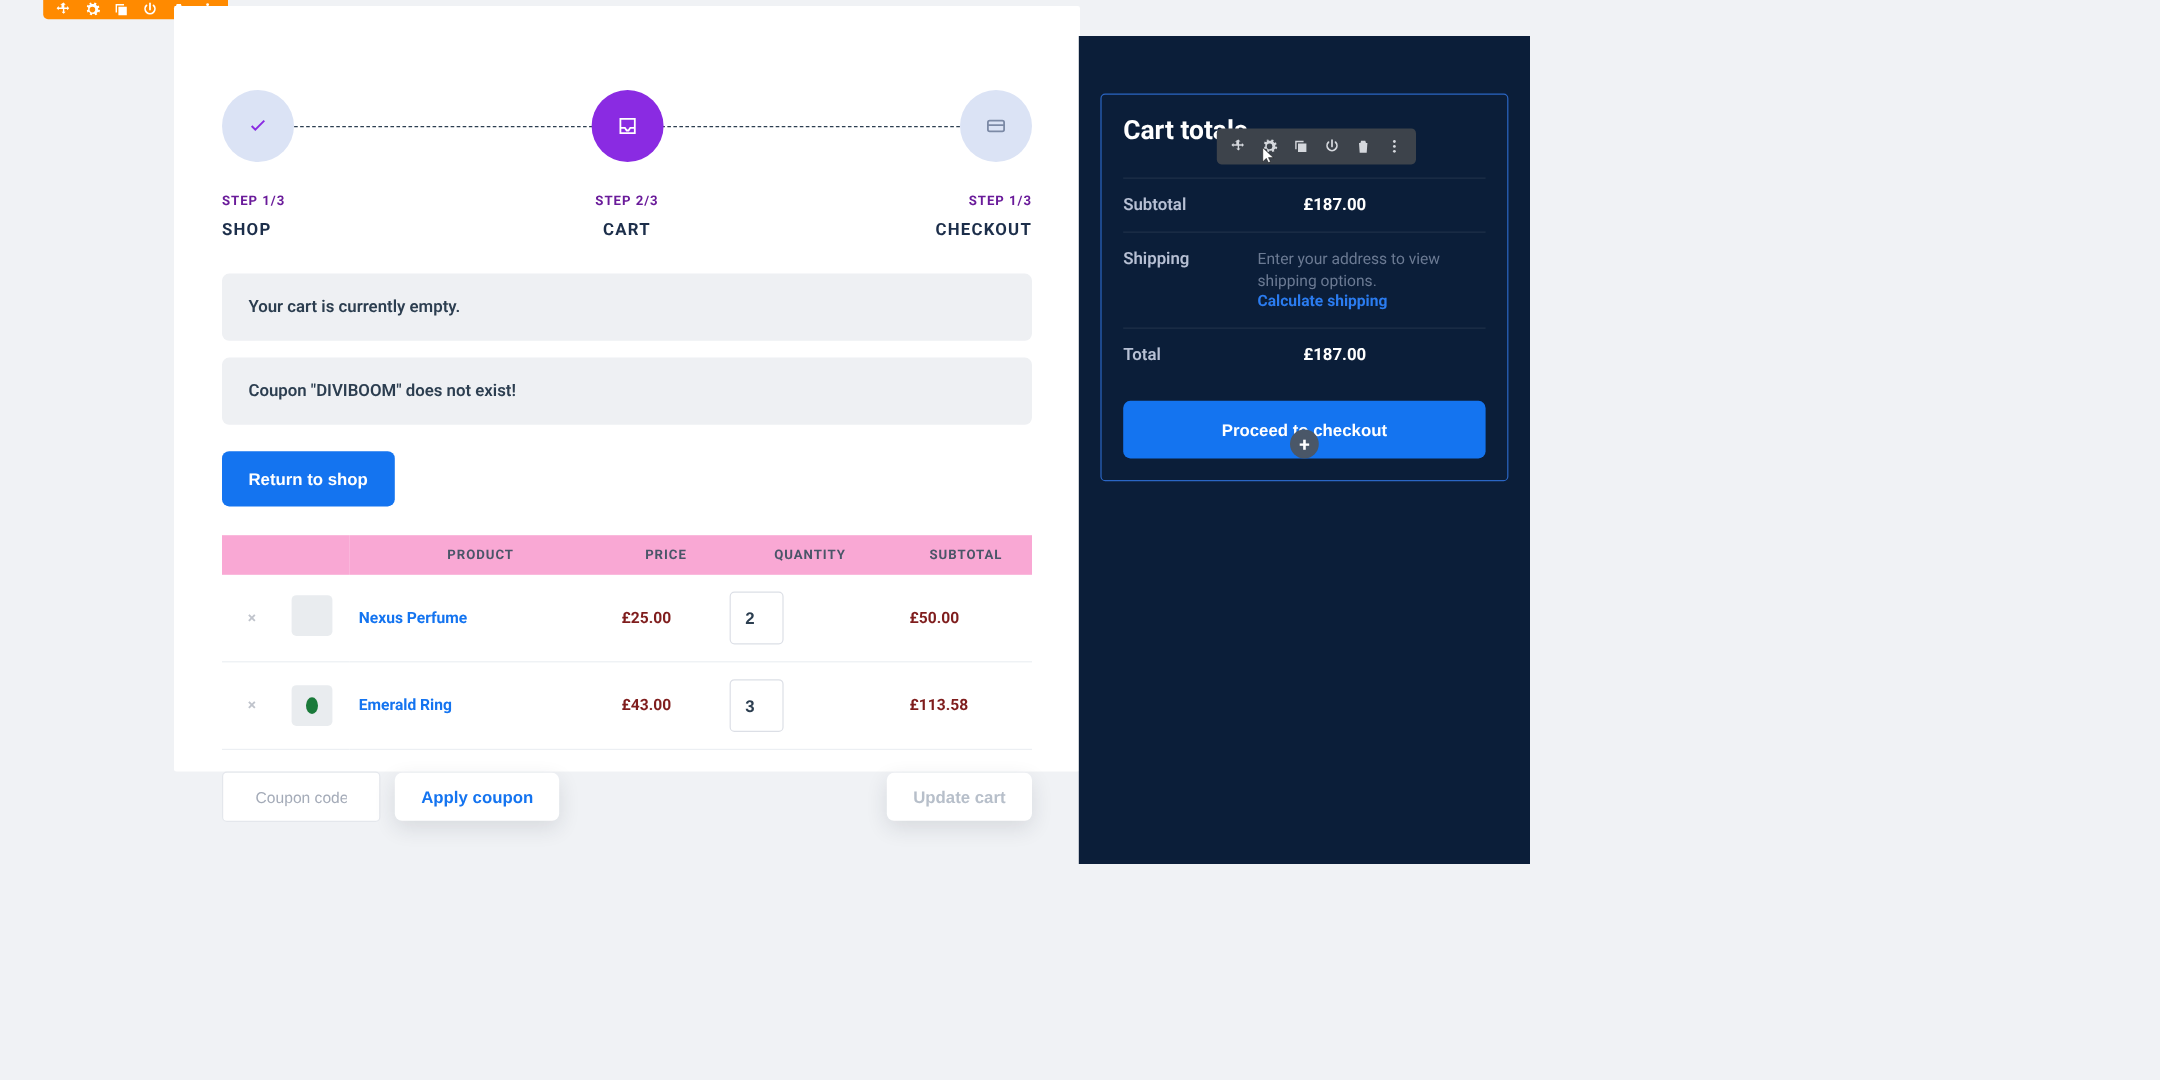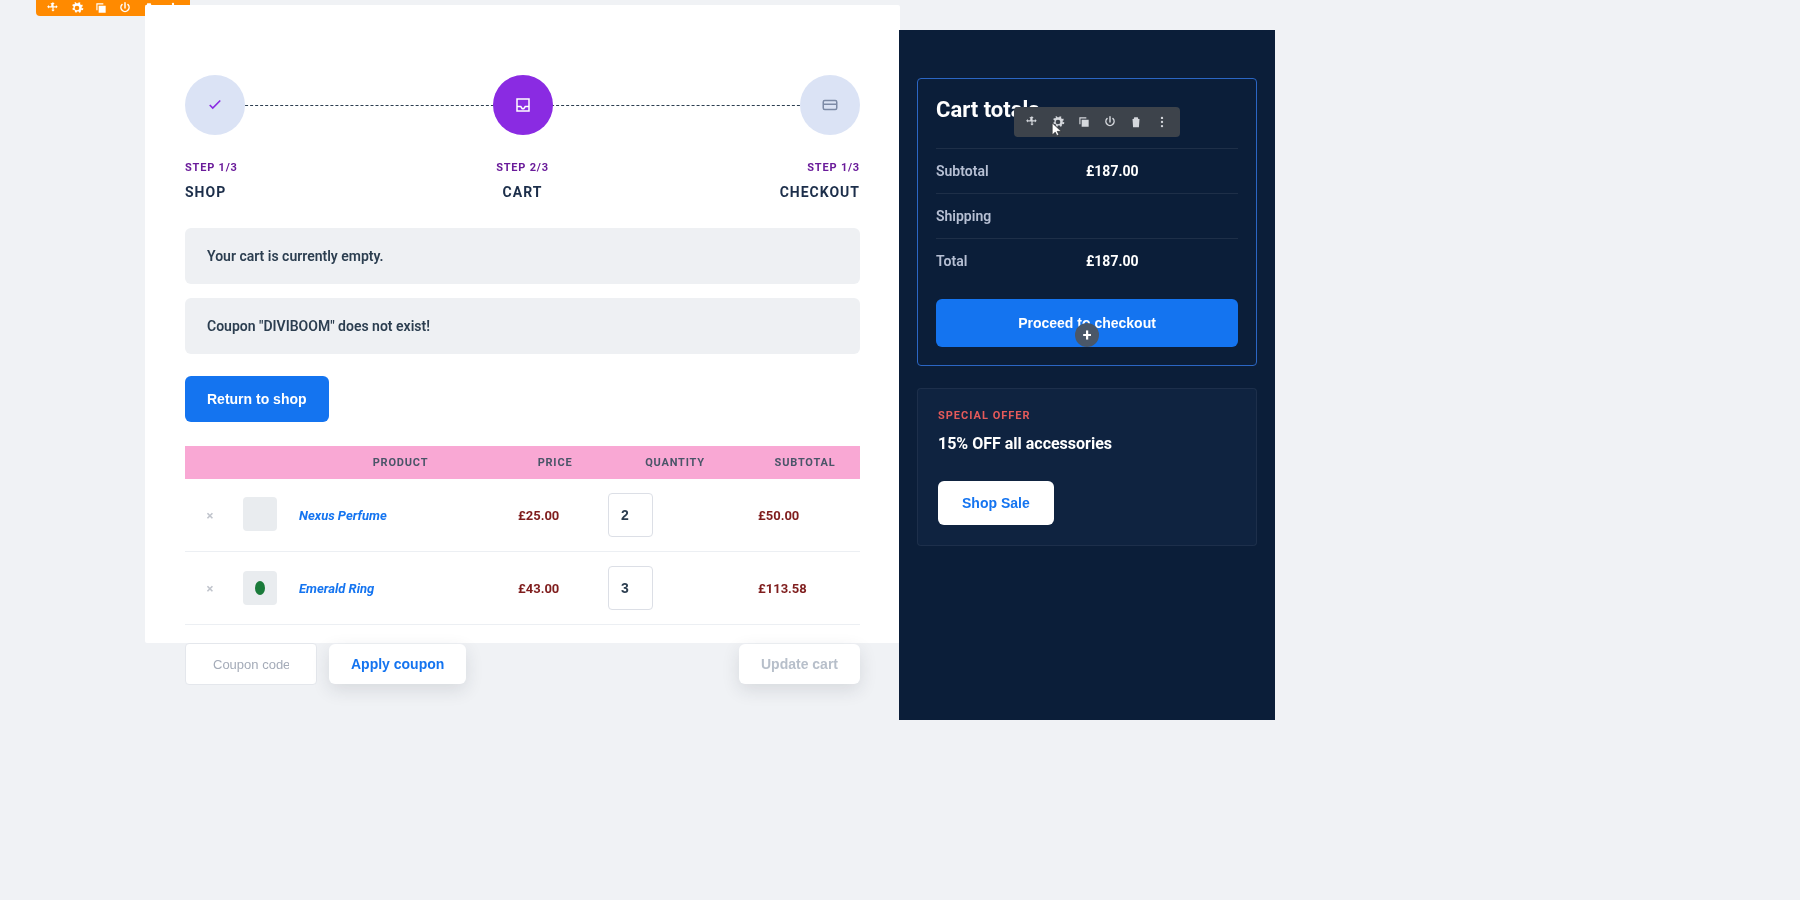--- a/index.html
+++ b/index.html
@@ -133,21 +133,21 @@
   padding: 14px 8px;
   border-bottom: 1px solid #eceff3;
   font-size: 13px;
   vertical-align: middle;
 }
 .cart-table td.remove { color:#c0c4cc; font-weight:700; text-align:center; cursor:pointer;}
 .prod-img {
   width: 34px; height: 34px; background:#e9ecef; border-radius:4px; display:inline-flex;align-items:center;justify-content:center;
 }
 .prod-img.ring::after{content:''; width:10px;height:14px;background:#1a7a3a;border-radius:50%;}
-.prod-name { color:#1474f0; font-weight:700;font-style:italic;}
+.prod-name { color:#1474f0; font-weight:700;}
 .price, .sub { color:#7f1d1d; font-weight:700;}
 .qty-input {
   width: 45px; height: 44px;
   border: 1px solid #dcdfe6; border-radius:4px;
   text-align: left; padding-left:12px;
   font-size: 14px; font-weight:600; color:#2c3e50;
 }
 
 
 .coupon-row {
@@ -371,34 +371,33 @@
 
   <div class="sidebar">
     <div class="totals-box">
       <div class="totals-title">Cart totals</div>
       <div class="row-line">
         <div class="row-label">Subtotal</div>
         <div class="row-val">£187.00</div>
       </div>
       <div class="row-line">
         <div class="row-label">Shipping</div>
+        <div>
+          <div class="ship-text">Enter your address to view shipping options.</div>
+          <a class="calc-link">Calculate shipping</a>
+        </div>
       </div>
       <div class="row-line">
         <div class="row-label">Total</div>
         <div class="row-val">£187.00</div>
       </div>
       <button class="checkout-btn">Proceed to checkout</button>
       <div class="add-dot">+</div>
     </div>
 
-    <div class="offer-card">
-      <div class="offer-kicker">SPECIAL OFFER</div>
-      <div class="offer-title">15% OFF all accessories</div>
-      <button class="shop-sale-btn">Shop Sale</button>
-    </div>
   </div>
 
   <div class="dark-toolbar">
     <span class="tb-icon">
         <svg viewBox="0 0 24 24">
           <path d="M12 2l3 3h-2v4h4V7l3 3-3 3v-2h-4v4h2l-3 3-3-3h2v-4H5v2l-3-3 3-3v2h4V5H7z"></path>
         </svg>
       </span>
     <span class="tb-icon">
         <svg viewBox="0 0 24 24">

